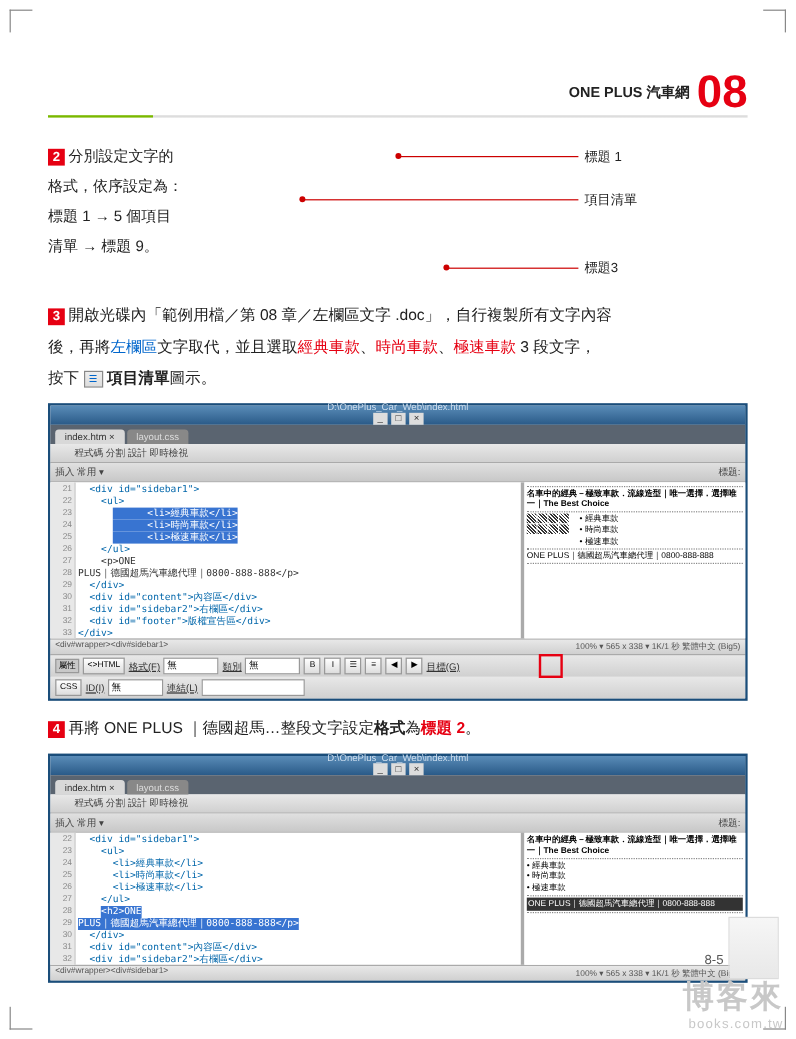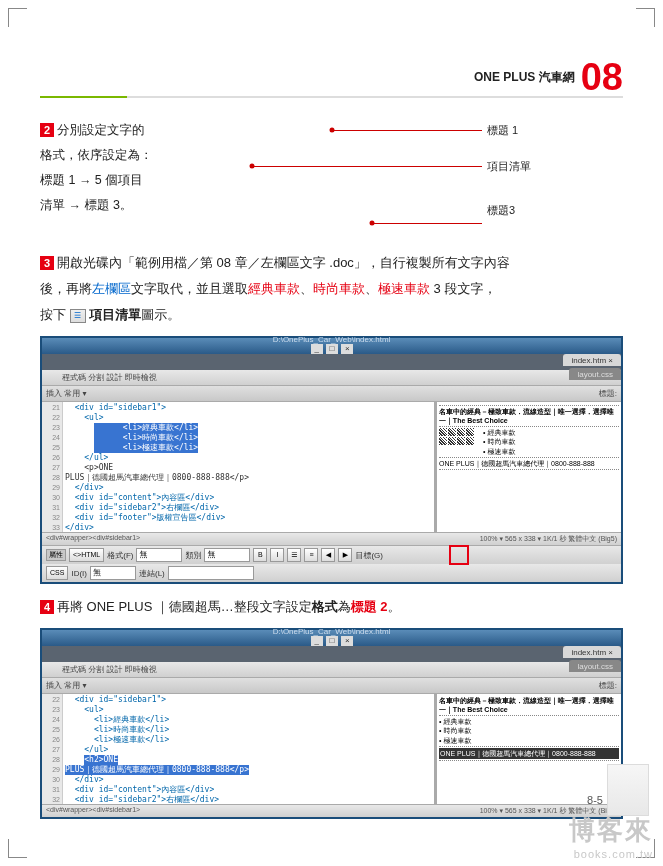--- a/index.html
+++ b/index.html
@@ -203,21 +203,20 @@
   line-height:10px;
   font-size:8px;
 }
 .shot-tabs {
   background: #5a6470;
   display: flex;
   height: 16px;
   align-items: flex-end;
   padding-left: 4px;
   gap: 2px;
-  flex-direction: column;
 }
 .shot-tab {
   background: #d8d8d8;
   font-size: 8px;
   padding: 2px 8px 1px 8px;
   border-radius: 3px 3px 0 0;
   color: #333;
 }
 .shot-tab.inactive { background: #888; color: #ddd; }
 .shot-toolbar {
@@ -305,21 +304,21 @@
   background:#c8c8c8; border:1px solid #999; padding:0 2px; font-size:7px;
 }
 .shot-props select, .shot-props .field {
   font-size: 8px;
   border: 1px solid #999;
   background: #fff;
   padding: 0 2px;
   height: 12px;
   line-height:12px;
 }
-.shot-props .lbl { font-size: 8px; color: #333; }
+.shot-props .lbl { font-size: 8px; color: #333; text-decoration: underline; }
 .shot-props .mini-btn {
   width: 12px; height: 12px;
   border: 1px solid #999;
   background: linear-gradient(#fff,#ddd);
   display: inline-block;
   font-size:7px;
   text-align:center;
   line-height:11px;
 }
 
@@ -374,35 +373,35 @@
     <div class="header-line"></div>
   </div>
 
   <div class="content">
 
     <div class="row1">
       <div class="row1-left">
         <span class="step-num">2</span><span>分別設定文字的</span><br>
         <span>格式，依序設定為：</span><br>
         <span>標題 1 → 5 個項目</span><br>
-        <span>清單 → 標題 3。</span>
+        <span>清單 → 標題 9。</span>
       </div>
       <div class="row1-right">
 
         <div class="callout-dot" style="left:160px; top:12px;"></div>
         <div class="callout-line" style="left:160px; top:12px; width:150px;"></div>
         <div class="callout" style="left:315px; top:5px;">標題 1</div>
 
         <div class="callout-dot" style="left:80px; top:48px;"></div>
         <div class="callout-line" style="left:80px; top:48px; width:230px;"></div>
         <div class="callout" style="left:315px; top:41px;">項目清單</div>
 
         <div class="callout-dot" style="left:200px; top:105px;"></div>
         <div class="callout-line" style="left:200px; top:105px; width:110px;"></div>
-        <div class="callout" style="left:315px; top:85px;">標題3</div>
+        <div class="callout" style="left:315px; top:98px;">標題3</div>
       </div>
     </div>
 
     <div class="para">
       <span class="step-num">3</span><span>開啟光碟內「範例用檔／第 08 章／左欄區文字 .doc」，自行複製所有文字內容</span><br>
       <span>後，再將</span><span class="blue">左欄區</span><span>文字取代，並且選取</span><span class="red">經典車款</span><span>、</span><span class="red">時尚車款</span><span>、</span><span class="red">極速車款</span><span> 3 段文字，</span><br>
       <span>按下 </span><span class="il-icon">☰</span><span class="bold"> 項目清單</span><span>圖示。</span>
     </div>
 
     <div class="shot">

